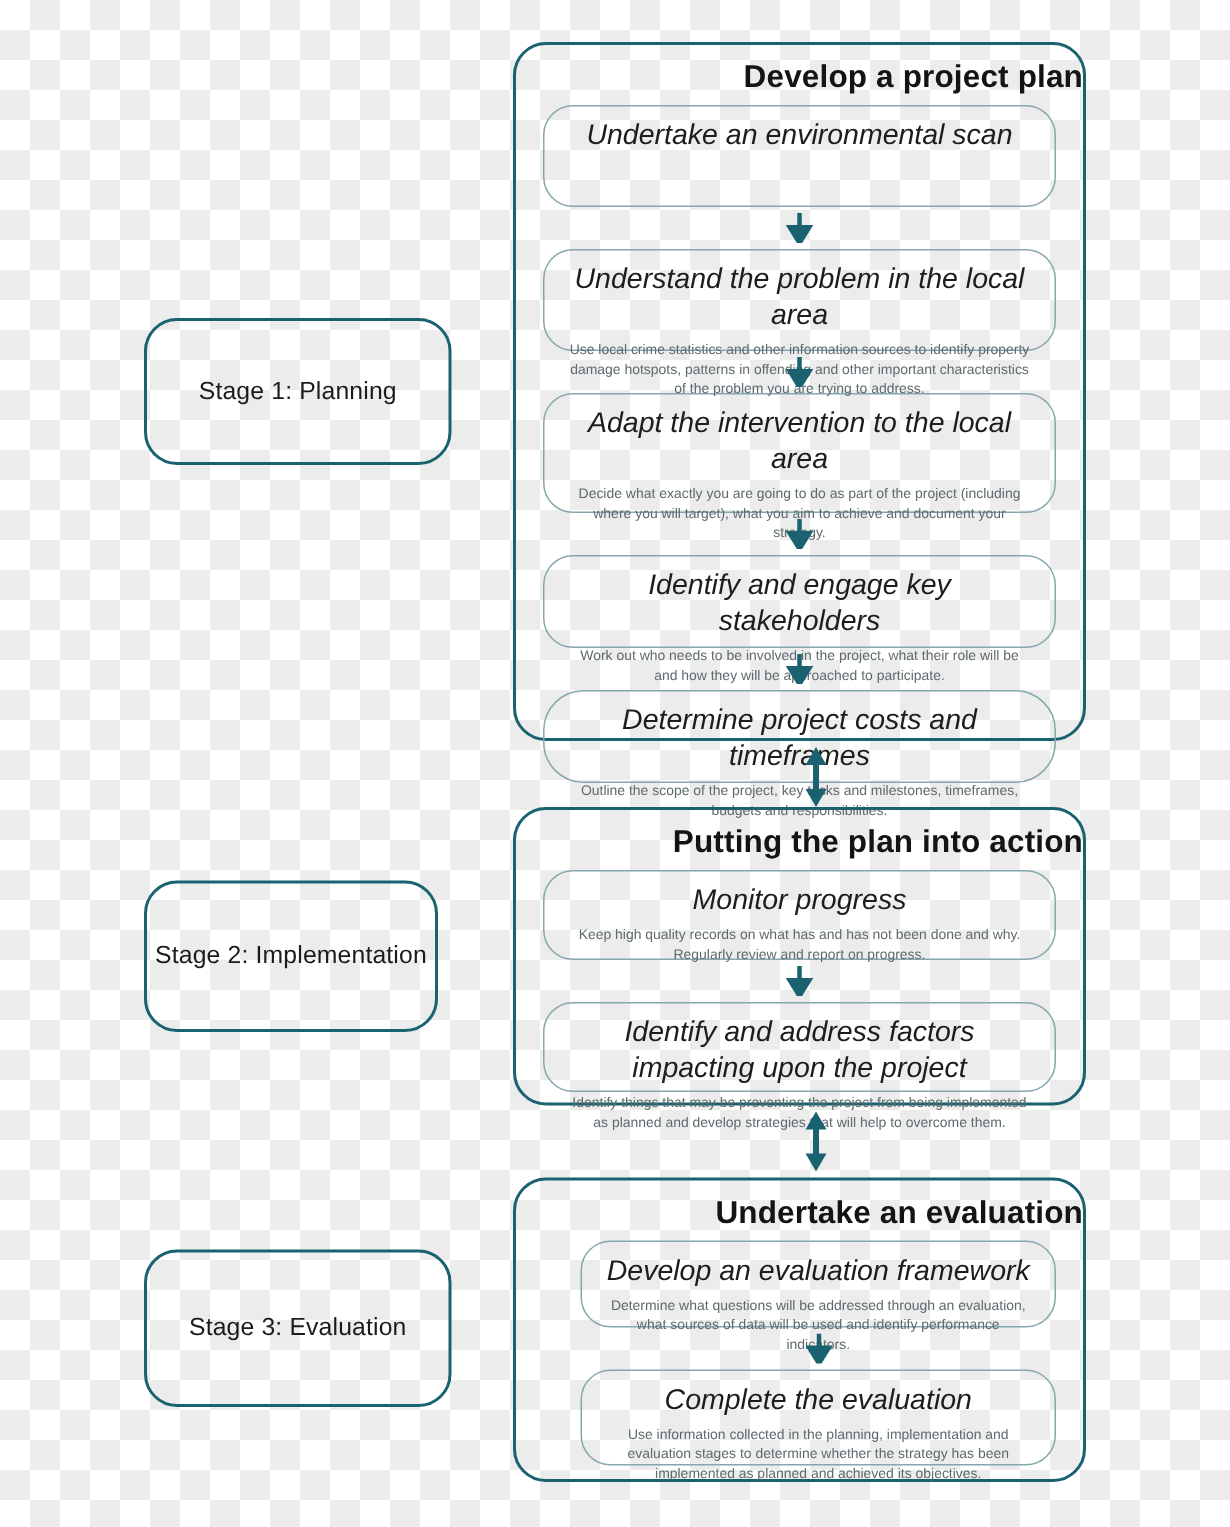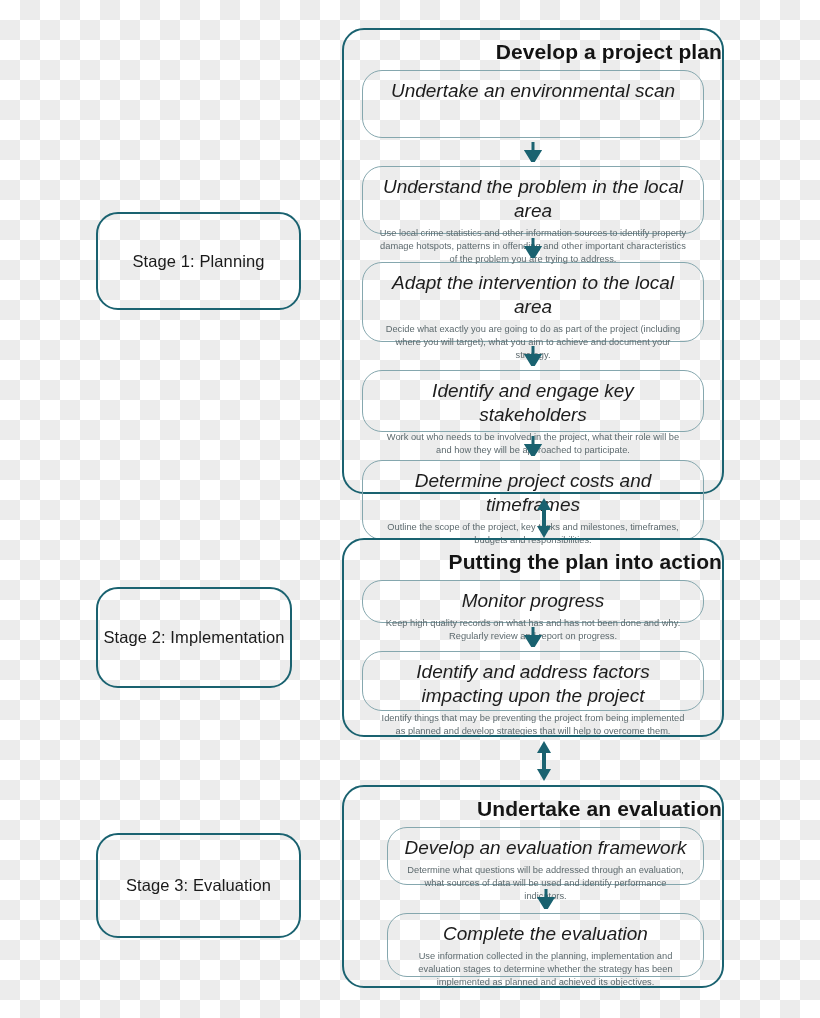--- a/index.html
+++ b/index.html
@@ -150,39 +150,39 @@
 
       <div class="step" style="height:62px;">
         <div class="step-title">Identify and engage key stakeholders</div>
         <div class="step-desc">Work out who needs to be involved in the project, what their role will be and how they will be approached to participate.</div>
       </div>
 
       <svg class="arrow-down" width="18" height="20" viewBox="0 0 18 20">
         <path d="M9 0 L9 11 M9 20 L2.5 9.5 L15.5 9.5 Z" fill="#1a6270" stroke="#1a6270" stroke-width="3" stroke-linejoin="miter"></path>
       </svg>
 
-      <div class="step" style="height:80px;">
+      <div class="step" style="height:62px;border-radius:27px;">
         <div class="step-title">Determine project costs and timeframes</div>
         <div class="step-desc">Outline the scope of the project, key tasks and milestones, timeframes, budgets and responsibilities.</div>
       </div>
 
     </div>
   </div>
 
   <svg class="arrow-between" style="top:498px; left:533px; transform:none;" width="22" height="40" viewBox="0 0 22 40">
     <line x1="11" y1="8" x2="11" y2="32" stroke="#1a6270" stroke-width="4"></line>
     <polygon points="11,0 4,12 18,12" fill="#1a6270"></polygon>
     <polygon points="11,40 4,28 18,28" fill="#1a6270"></polygon>
   </svg>
 
   <div class="section" style="left:342px; top:538px; width:382px; height:199px;">
     <div class="section-title">Putting the plan into action</div>
     <div class="steps">
 
-      <div class="step" style="height:43px;">
+      <div class="step" style="height:60px;">
         <div class="step-title">Monitor progress</div>
         <div class="step-desc">Keep high quality records on what has and has not been done and why. Regularly review and report on progress.</div>
       </div>
 
       <svg class="arrow-down" width="18" height="20" viewBox="0 0 18 20">
         <path d="M9 0 L9 11 M9 20 L2.5 9.5 L15.5 9.5 Z" fill="#1a6270" stroke="#1a6270" stroke-width="3" stroke-linejoin="miter"></path>
       </svg>
 
       <div class="step" style="height:60px;">
         <div class="step-title">Identify and address factors impacting upon the project</div>

